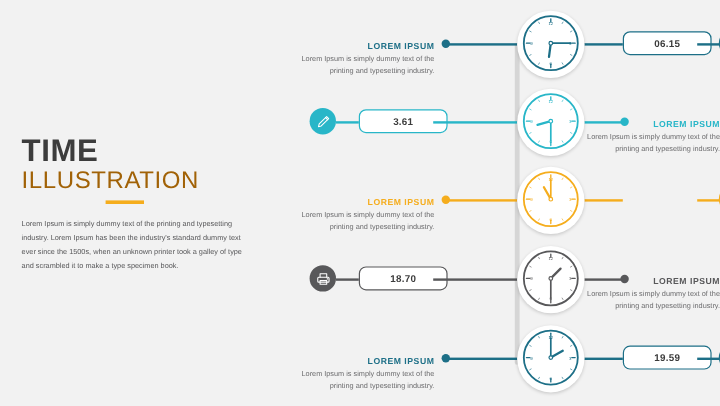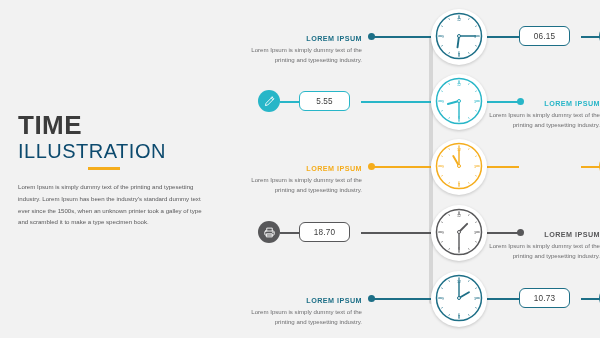--- a/index.html
+++ b/index.html
@@ -13,21 +13,21 @@
   #stage{position:relative;width:600px;height:338px;}
 
   
   .left-panel{position:absolute;left:18px;top:112px;width:205px;}
   .title-time{
     font-size:26px;font-weight:bold;letter-spacing:.5px;
     color:#3c3c3c;line-height:1.05;margin:0;
   }
   .title-illustration{
     font-size:20px;font-weight:300;letter-spacing:.5px;
-    color:#0c4a6e;line-height:1.15;margin:1px 0 0 0;
+    color:#a16207;line-height:1.15;margin:1px 0 0 0;
   }
   .title-rule{
     width:32px;height:3px;background:#f5ad1d;
     margin:4px 0 0 70px;
   }
   .left-body{
     margin-top:11px;font-size:6.1px;line-height:1.92;
     color:#58585a;text-align:left;width:186px;
   }
 
@@ -49,24 +49,24 @@
   .clock{
     position:absolute;left:3px;top:2px;width:50px;height:50px;
   }
 
   
   .lead{position:absolute;height:1.6px;top:30px;}
   .dot{
     position:absolute;top:27px;width:7px;height:7px;border-radius:50%;
   }
   .pill{
-    position:absolute;top:20px;height:20px;width:51px;
+    position:absolute;top:20px;height:20px;width:74px;
     border-radius:6px;background:#ffffff;border:1.3px solid #1d6f87;
     display:flex;align-items:center;justify-content:center;
-    font-size:8.2px;font-weight:normal;color:#3c3c3c;letter-spacing:.2px;
+    font-size:8.2px;font-weight:bold;color:#3c3c3c;letter-spacing:.2px;
     box-sizing:border-box;
   }
   .badge{
     position:absolute;top:19px;width:22px;height:22px;border-radius:50%;
     display:flex;align-items:center;justify-content:center;
   }
   .txt{position:absolute;top:28px;width:112px;}
   .txt h4{
     margin:0 0 2px 0;font-size:7.2px;font-weight:bold;letter-spacing:.45px;
   }
@@ -133,21 +133,21 @@
           <h4 style="color:#28b6c8">LOREM IPSUM</h4>
           <p>Lorem Ipsum is simply dummy text of the printing and typesetting industry.</p>
         </div>
         <div class="badge" style="left: 8px; background: rgb(40, 182, 200);">
           <svg viewBox="0 0 16 16" width="13" height="13">
             <path stroke="#ffffff" fill="none" stroke-width="1.1" stroke-linecap="round" stroke-linejoin="round" d="M11.3 2.6l2.1 2.1-7.6 7.6-2.8.7.7-2.8 7.6-7.6z"></path>
             <path stroke="#ffffff" fill="none" stroke-width="1.1" stroke-linecap="round" stroke-linejoin="round" d="M10.2 3.7l2.1 2.1"></path>
           </svg>
         </div>
         <div class="lead" style="left: 30px; width: 19px; background: rgb(40, 182, 200);"></div>
-        <div class="pill" style="left: 49px; border-color: rgb(40, 182, 200);">5.55</div>
+        <div class="pill" style="left: 49px; border-color: rgb(40, 182, 200);">3.61</div>
         <div class="lead" style="left: 111px; width: 70px; background: rgb(40, 182, 200);"></div>
         <div class="lead" style="left: 237px; width: 32px; background: rgb(40, 182, 200);"></div>
         <div class="dot" style="left: 267px; background: rgb(40, 182, 200);"></div>
         <div class="clock-wrap">
           <div class="halo"></div>
           <div class="clock"><svg viewBox="0 0 50 50" width="50" height="50">
               <circle cx="25" cy="25" r="22.5" fill="#ffffff" stroke="#28b6c8" stroke-width="1.5"></circle>
               <line x1="25.00" y1="4.70" x2="25.00" y2="7.50" stroke="#28b6c8" stroke-width="1.1" stroke-linecap="round" opacity="1"></line>
               <line x1="35.15" y1="7.42" x2="34.45" y2="8.63" stroke="#28b6c8" stroke-width="0.7" stroke-linecap="round" opacity="0.75"></line>
               <line x1="42.58" y1="14.85" x2="41.37" y2="15.55" stroke="#28b6c8" stroke-width="0.7" stroke-linecap="round" opacity="0.75"></line>
@@ -251,21 +251,21 @@
         </div>
       </div>
       <div class="row" style="top: 268px;">
         <div class="txt left">
           <h4 style="color:#1d6f87">LOREM IPSUM</h4>
           <p>Lorem Ipsum is simply dummy text of the printing and typesetting industry.</p>
         </div>
         <div class="dot" style="left: 118px; background: rgb(29, 111, 135);"></div>
         <div class="lead" style="left: 124px; width: 57px; background: rgb(29, 111, 135);"></div>
         <div class="lead" style="left: 237px; width: 32px; background: rgb(29, 111, 135);"></div>
-        <div class="pill" style="left: 269px; border-color: rgb(29, 111, 135);">10.73</div>
+        <div class="pill" style="left: 269px; border-color: rgb(29, 111, 135);">19.59</div>
         <div class="lead" style="left: 331px; width: 19px; background: rgb(29, 111, 135);"></div>
         <div class="badge" style="left: 349px; background: rgb(29, 111, 135);"></div>
         <div class="clock-wrap">
           <div class="halo"></div>
           <div class="clock"><svg viewBox="0 0 50 50" width="50" height="50">
               <circle cx="25" cy="25" r="22.5" fill="#ffffff" stroke="#1d6f87" stroke-width="1.5"></circle>
               <line x1="25.00" y1="4.70" x2="25.00" y2="7.50" stroke="#1d6f87" stroke-width="1.1" stroke-linecap="round" opacity="1"></line>
               <line x1="35.15" y1="7.42" x2="34.45" y2="8.63" stroke="#1d6f87" stroke-width="0.7" stroke-linecap="round" opacity="0.75"></line>
               <line x1="42.58" y1="14.85" x2="41.37" y2="15.55" stroke="#1d6f87" stroke-width="0.7" stroke-linecap="round" opacity="0.75"></line>
               <line x1="45.30" y1="25.00" x2="42.50" y2="25.00" stroke="#1d6f87" stroke-width="1.1" stroke-linecap="round" opacity="1"></line>

